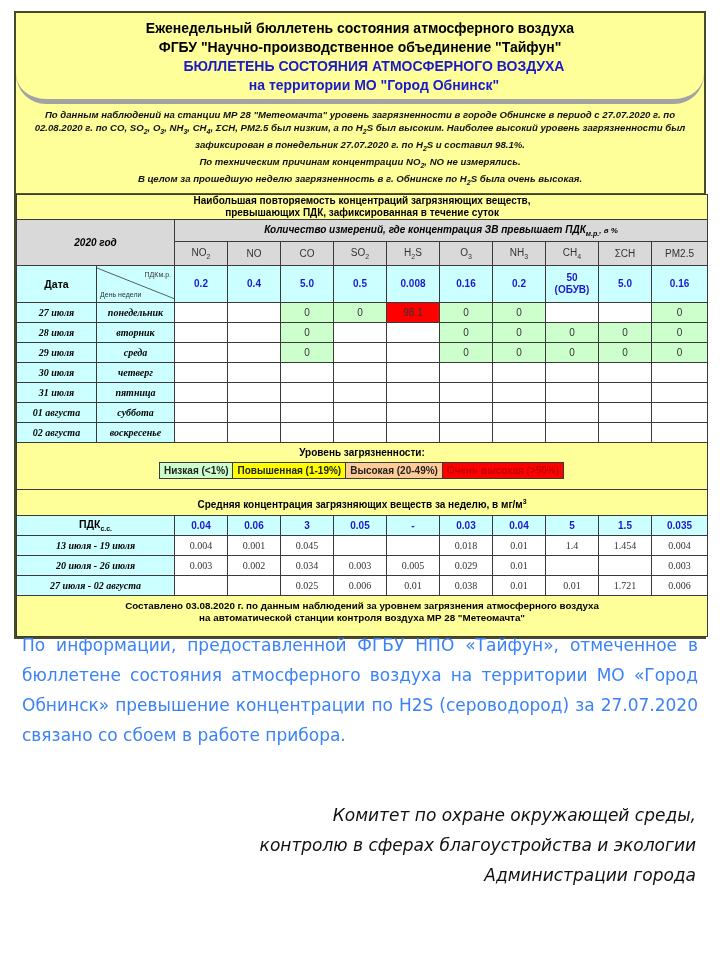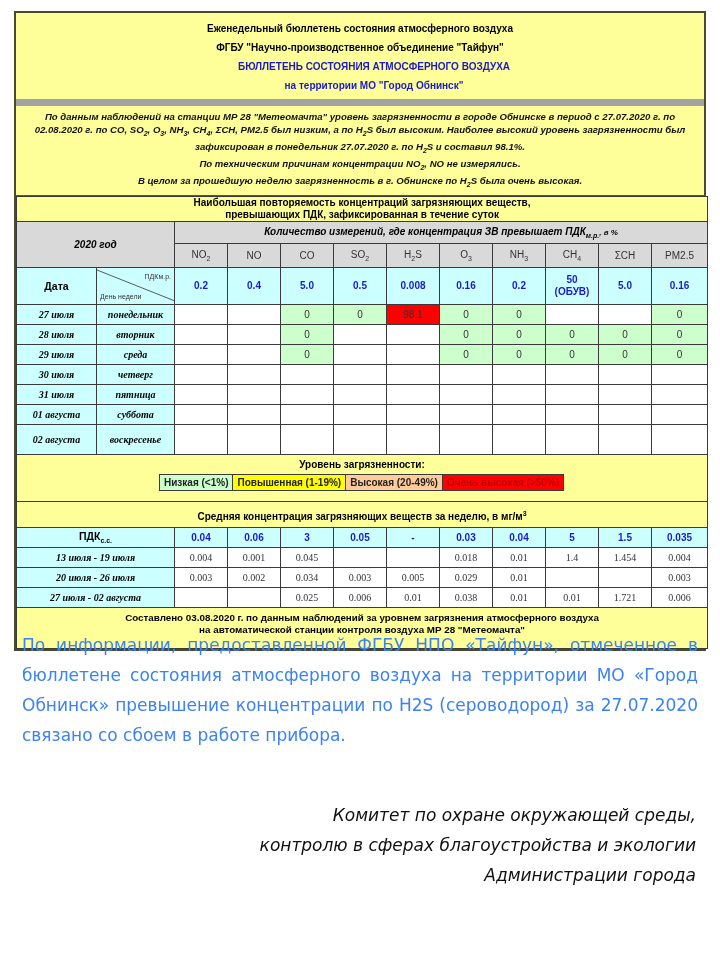--- a/index.html
+++ b/index.html
@@ -6,21 +6,21 @@
   body { width:720px; height:960px; background:#ffffff; position:relative; overflow:hidden; font-family:"Liberation Sans", sans-serif; }
   .bulletin { position:absolute; left:14px; top:11px; width:692px; border:2px solid #4a4a2a; box-sizing:border-box; background:#ffff99; }
   table.grid { border-collapse:collapse; width:100%; table-layout:fixed;border-radius:23px; }
   table.grid td { border:1px solid #3a3a3a; padding:0; text-align:center; vertical-align:middle; font-size:10px; }
   .yellow { background:#ffff99; }
   .gray { background:#d9d9d9; }
   .cyan { background:#ccffff; }
   .white { background:#ffffff; }
   .green { background:#ccffcc; }
   .red { background:#ff0000; color:#c00000; }
-  .hdr-block { padding:6px 0 4px 0; text-align:center; font-size:10px; font-weight:bold; line-height:19px; border-bottom:7px solid #a3a3a3; }
+  .hdr-block { padding:6px 0 4px 0; text-align:center; font-size:14px; font-weight:bold; line-height:19px; border-bottom:5px solid #a3a3a3;border-radius:30px; }
   .hdr-block .blue { color:#1a1acc;padding-left:28px; }
   .summary { padding:4px 4px; text-align:center; font-size:9.6px; font-weight:bold; font-style:italic; line-height:13px; border-bottom:1px solid #5a5a2a; color:#111; }
   .sec-title { font-weight:bold; font-size:10px; line-height:12px; padding:4px 0; }
   .it { font-style:italic; font-weight:bold; }
   .serif-it { font-family:"Liberation Serif", serif; font-style:italic; font-weight:bold; font-size:11px; }
   .num-blue { color:#1a1acc; font-weight:bold; font-size:10.5px; }
   .val { color:#333; font-size:10px; }
   .val-serif { font-family:"Liberation Serif", serif; color:#333; font-size:11px; }
   .pol { font-size:10.5px; color:#333; }
   .legend-row { display:flex; justify-content:center; margin-top:4px; }
@@ -191,21 +191,21 @@
           <td class="val white"></td>
           <td class="val white"></td>
           <td class="val white"></td>
           <td class="val white"></td>
           <td class="val white"></td>
           <td class="val white"></td>
           <td class="val white"></td>
           <td class="val white"></td>
           <td class="val white"></td>
         </tr>
-        <tr style="height: 30px;">
+        <tr style="height: 20px;">
           <td class="cyan serif-it">02 августа</td>
           <td class="cyan serif-it">воскресенье</td>
           <td class="val white"></td>
           <td class="val white"></td>
           <td class="val white"></td>
           <td class="val white"></td>
           <td class="val white"></td>
           <td class="val white"></td>
           <td class="val white"></td>
           <td class="val white"></td>

